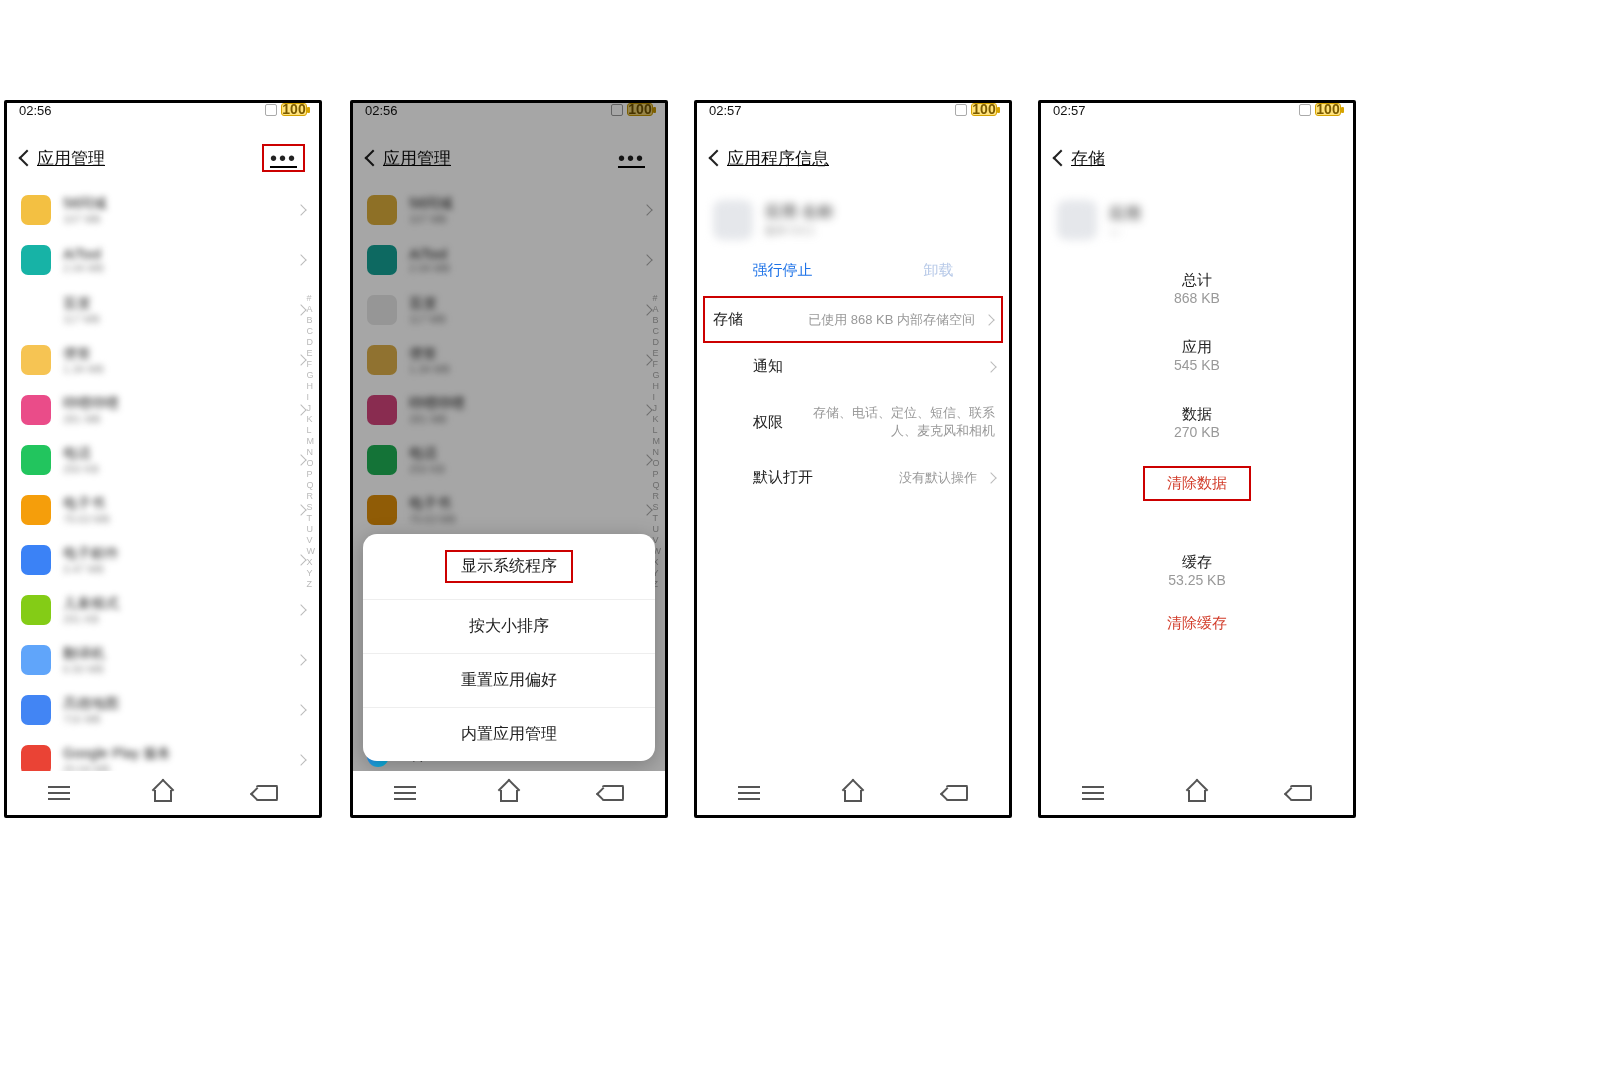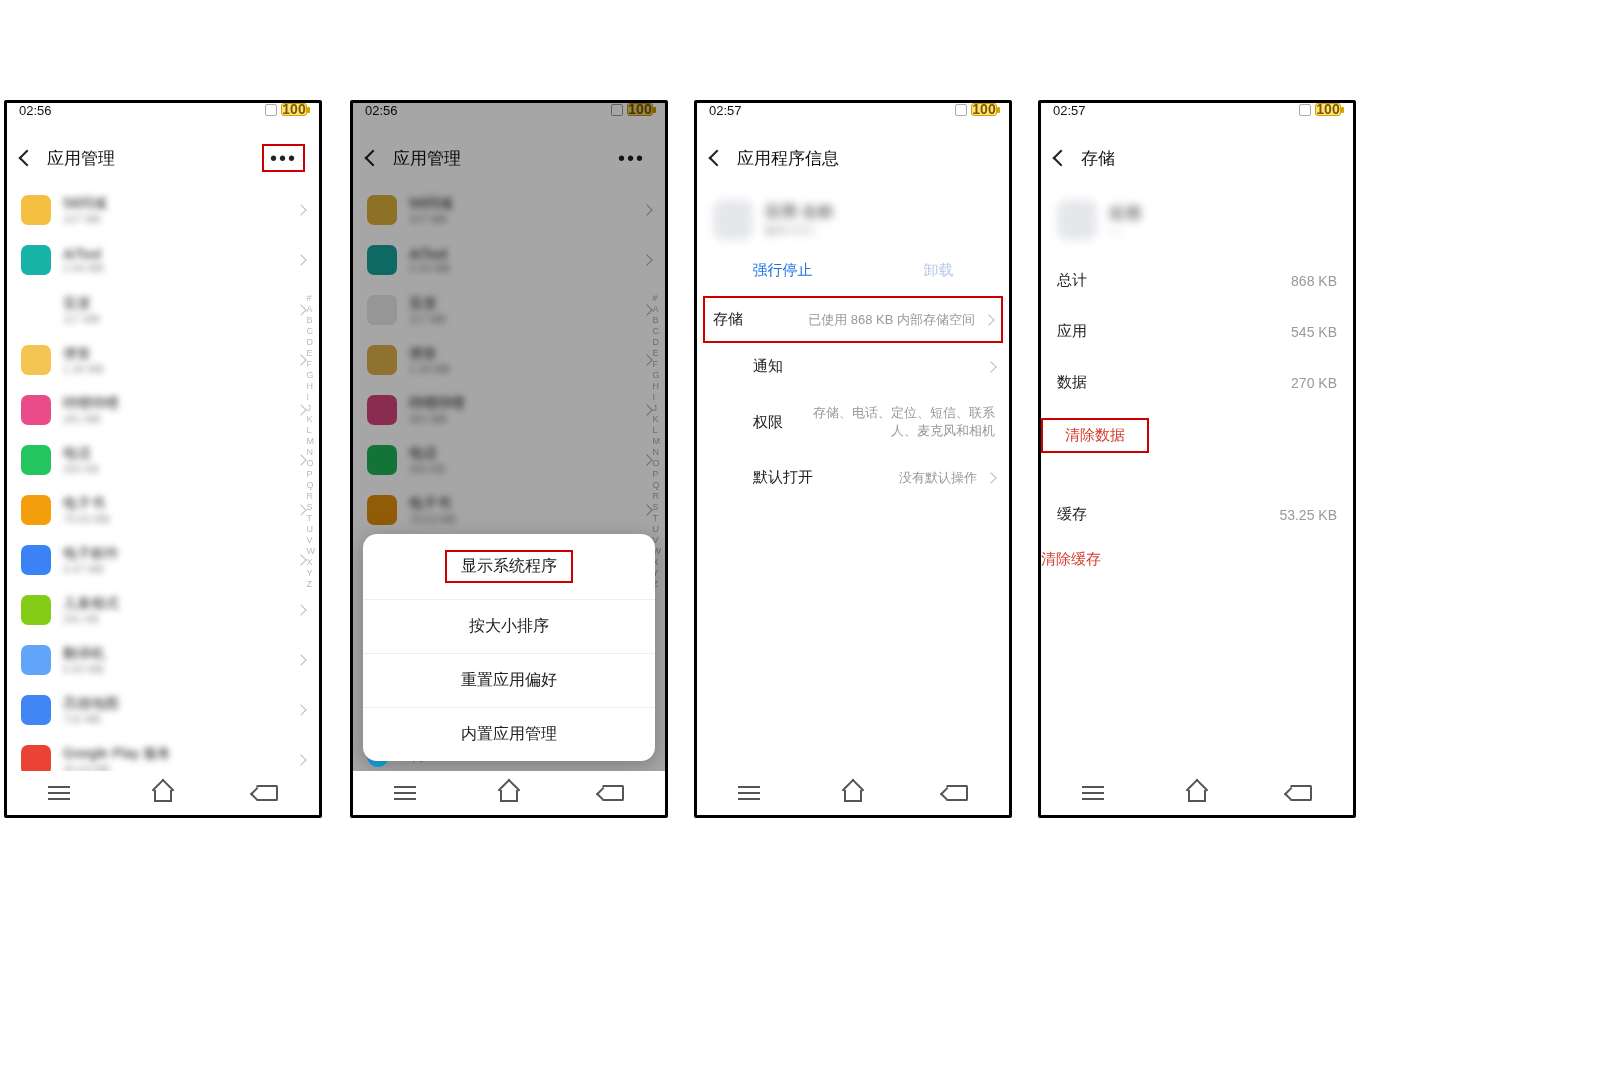--- a/index.html
+++ b/index.html
@@ -44,21 +44,22 @@
   }
   .battery-icon::after{
     content:""; position:absolute; right:-4px; top:3px;
     width:3px; height:6px; background:#d6a300; border-radius:1px;
   }
   .sim-icon { width:12px; height:12px; border:1px solid #aaa; border-radius:2px; display:inline-block; position:relative;}
   .header {
     height: 54px;
     display:flex; align-items:center;
     padding: 0 14px;
-    gap:14px;
+    gap:4px;
+    text-decoration:underline;
   }
   .back-chevron {
     width:12px; height:12px;
     border-left:2px solid #222; border-bottom:2px solid #222;
     transform: rotate(45deg);
   }
   .header-title { font-size:17px; color:#111; font-weight:500; }
   .more-dots {
     margin-left:auto;
     font-size:20px; letter-spacing:2px; color:#222;
@@ -166,27 +167,27 @@
   .info-row .label{ flex:none; }
   .info-row .value{ flex:1; text-align:right; font-size:13px; color:#999; }
   .info-row .row-chevron{ flex:none; }
   .storage-highlight {
     margin: 0 6px;
     padding:12px 8px;
   }
 
   
   .kv-row{
-    display:flex; justify-content:space-between; align-items:center;
+    display:flex; justify-content:center; align-items:center;
     padding:16px 16px;
-    font-size:15px; color:#222;
+    font-size:15px; color:#222;flex-direction:column;
   }
   .kv-row .v{ color:#999; font-size:14px; }
   .danger-btn{
-    color:#d23c2a; font-size:15px;
+    text-align:center; color:#d23c2a; font-size:15px;
     padding:10px 0;
   }
 
   .dimmed .statusbar,
   .dimmed .header,
   .dimmed .list,
   .dimmed .alpha-index { filter: brightness(0.9); }
   .dimmed .navbar { background:#fff; }
   .phone.dimmed .navbar { z-index: 40; }
 </style>

